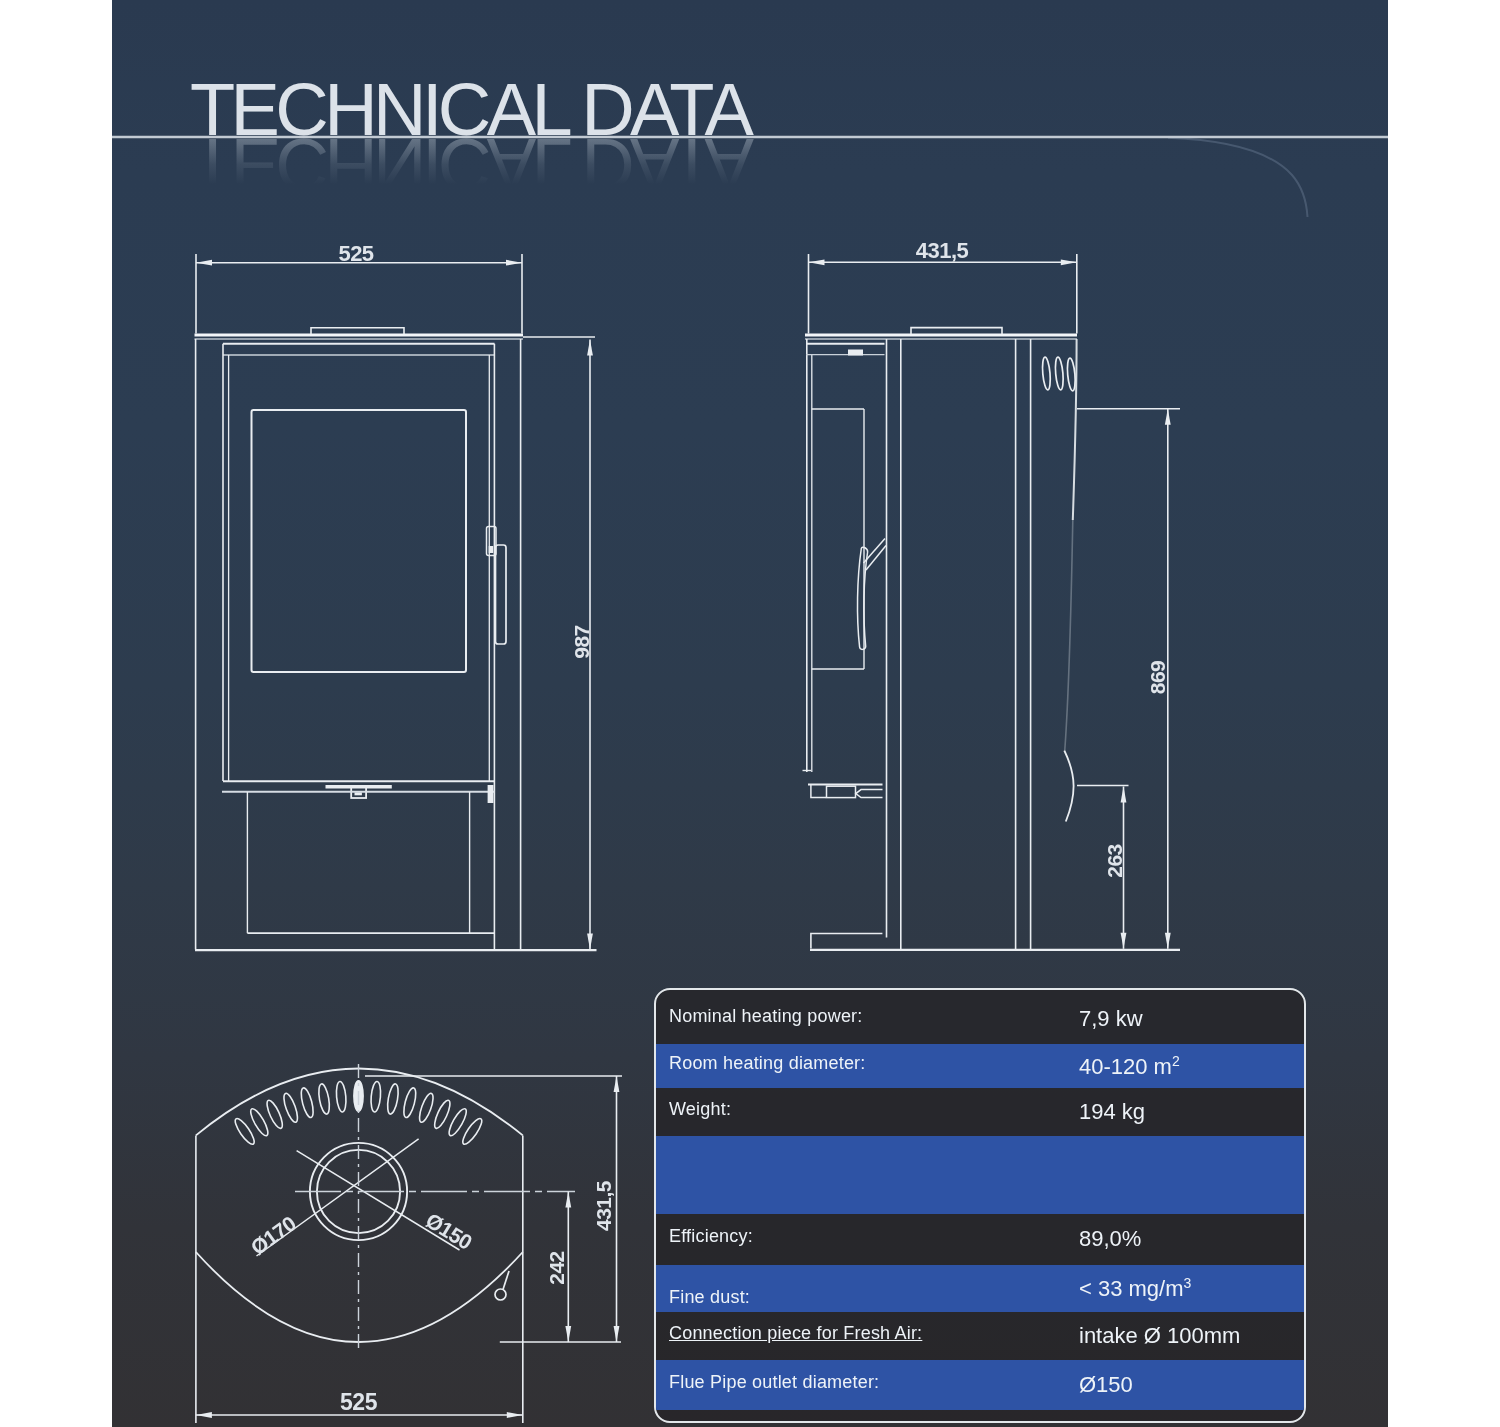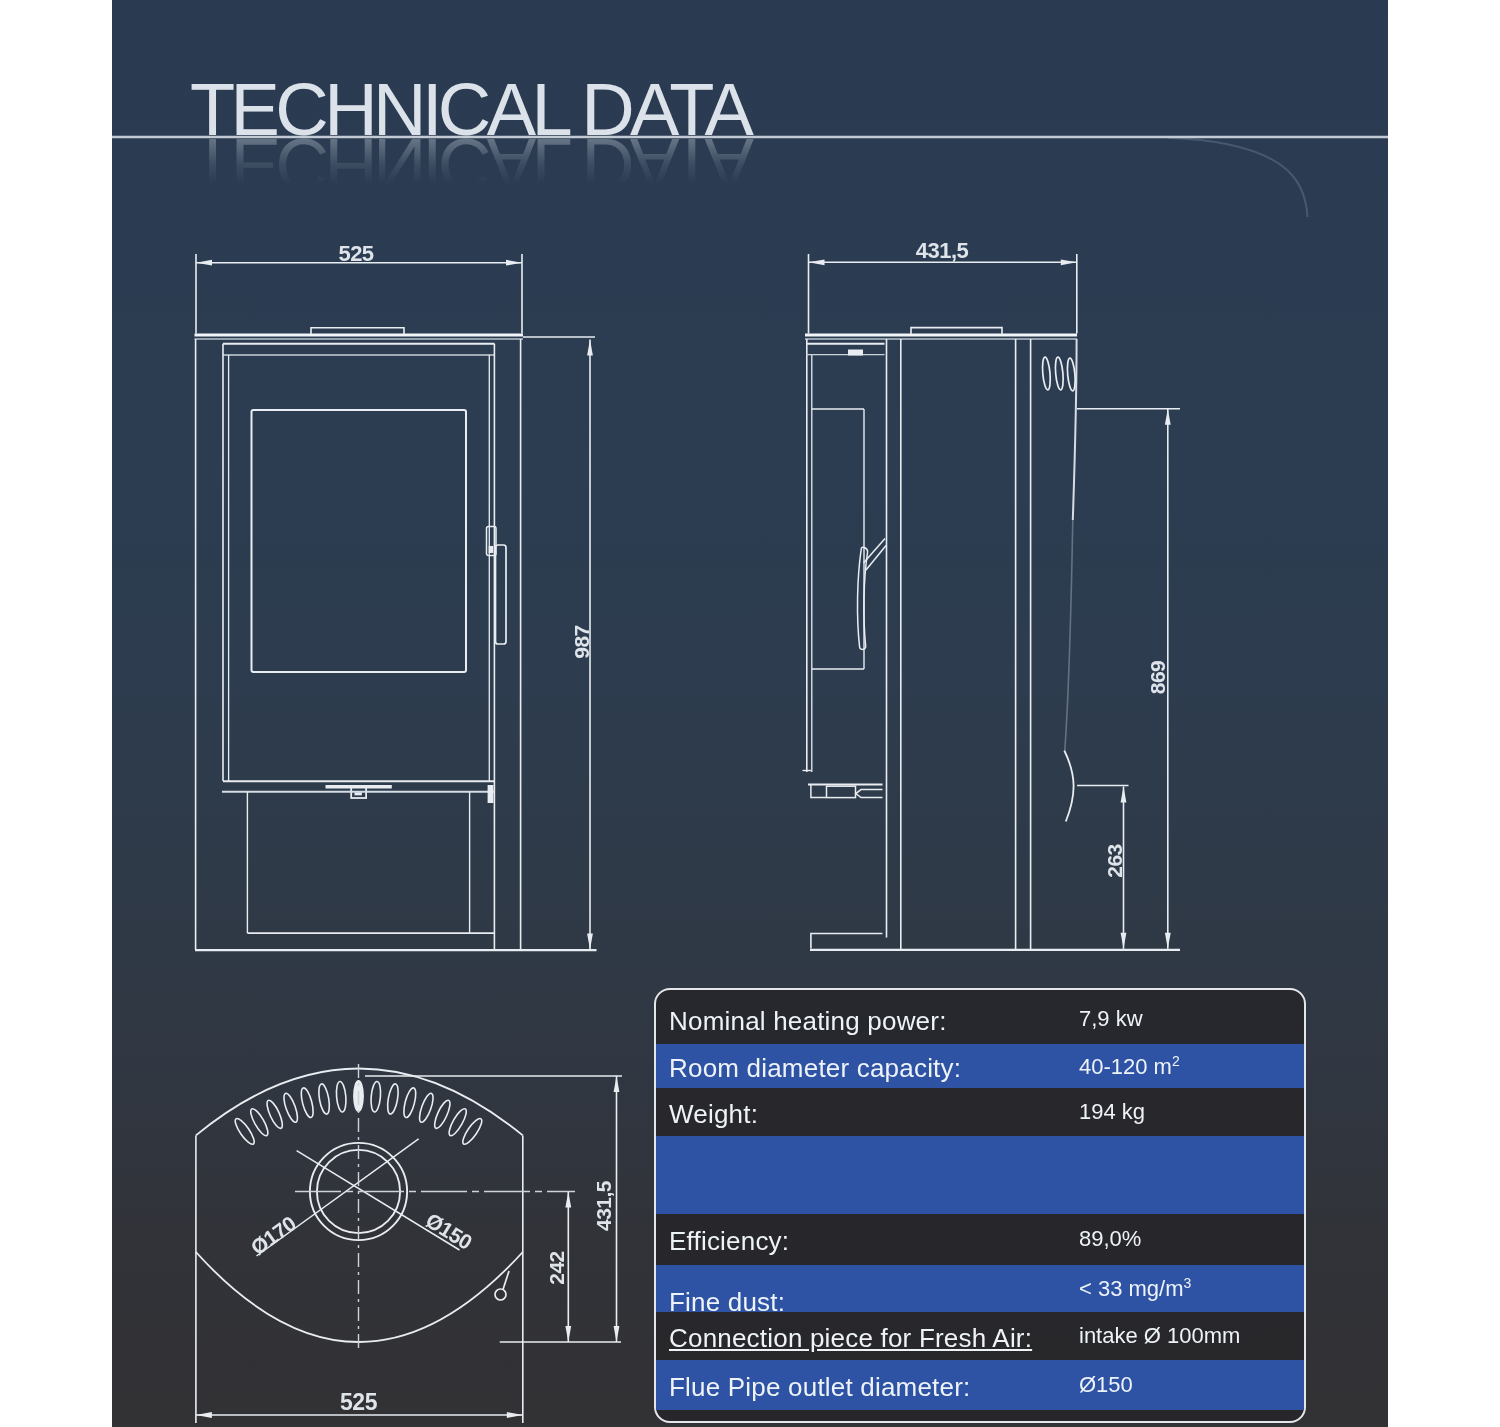--- a/index.html
+++ b/index.html
@@ -4,21 +4,21 @@
 <style>
   html,body{margin:0;padding:0;background:#ffffff;}
   body{width:1500px;height:1427px;position:relative;overflow:hidden;font-family:"Liberation Sans",sans-serif;}
   #panel{position:absolute;left:112px;top:0;width:1276px;height:1427px;
     background:linear-gradient(180deg,#2a3a50 0%,#2b3c52 12%,#2c3d52 30%,#2d3c4e 48%,#2f3a48 62%,#303742 74%,#313339 86%,#323134 100%);}
   #art{position:absolute;left:0;top:0;}
   
   #table{position:absolute;left:654px;top:988px;width:652px;height:435px;background:rgba(38,37,40,0.82);
     border:2px solid #e3e7ea;border-radius:16px;box-sizing:border-box;overflow:hidden;}
   .blue{position:absolute;left:0;width:100%;background:#2e53a5;}
-  .lbl{position:absolute;left:13px;font-size:26px;color:#eef3f8;letter-spacing:0.2px;white-space:nowrap;}
+  .lbl{position:absolute;left:13px;font-size:18px;color:#eef3f8;letter-spacing:0.2px;white-space:nowrap;}
   .val{position:absolute;left:379px;font-size:22px;color:#eef3f8;letter-spacing:0;white-space:nowrap;margin-left:44px;}
   sup{font-size:14px;}
 </style>
 </head>
 <body>
 
 <div id="panel"></div>
 <svg id="art" width="1500" height="1427" viewBox="0 0 1500 1427">
   <defs>
     <linearGradient id="refl" x1="0" y1="134" x2="0" y2="90" gradientUnits="userSpaceOnUse">
@@ -302,21 +302,21 @@
   <div class="blue" style="top:146px;height:78px;"></div>
 
   <div class="blue" style="top:275px;height:47px;"></div>
 
   <div class="blue" style="top:370px;height:50px;"></div>
 
   <div class="lbl" style="top:16px;">Nominal heating power:</div>
 
   <div class="val" style="top:16px;">7,9 kw</div>
 
-  <div class="lbl" style="top:63px;">Room diameter capacity:</div>
+  <div class="lbl" style="top:63px;">Room heating diameter:</div>
 
   <div class="val" style="top:63px;">40-120 m<sup>2</sup></div>
 
   <div class="lbl" style="top:109px;">Weight:</div>
 
   <div class="val" style="top:109px;">194 kg</div>
 
 
 
   <div class="lbl" style="top:236px;">Efficiency:</div>

